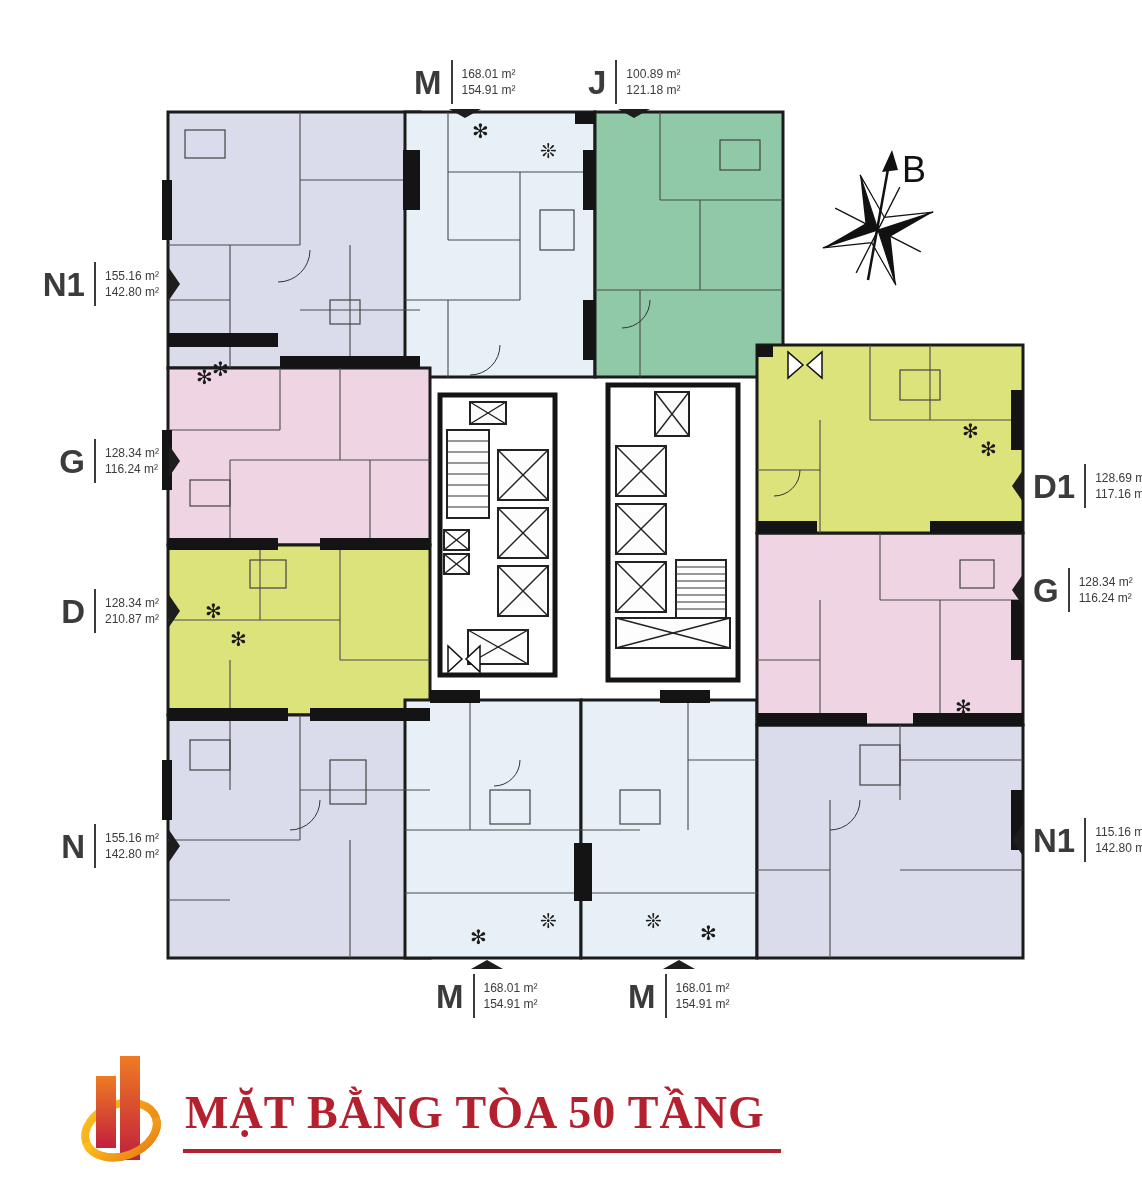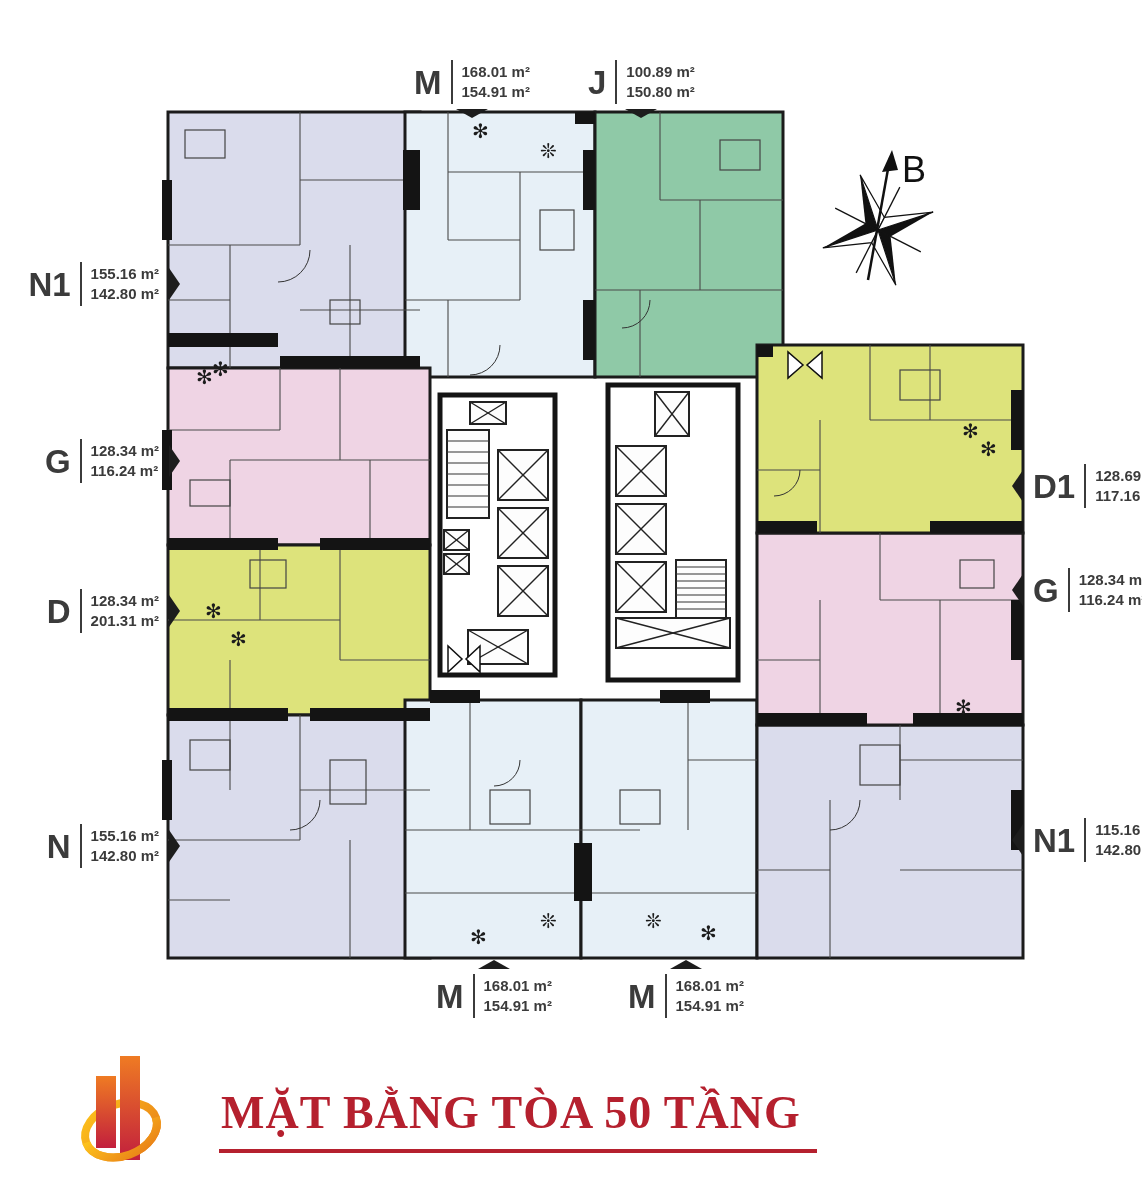--- a/index.html
+++ b/index.html
@@ -23,34 +23,34 @@
   .star-filled{fill:#111;}
   .star-open{fill:#fff;stroke:#111;stroke-width:1.2;}
   .compass-b{font-size:36px;fill:#111;font-family:"Liberation Sans",sans-serif;}
 
   
   .ulabel{position:absolute;display:flex;align-items:center;color:#3b3b3b;}
   .ulabel.col{flex-direction:column;}
   .lblrow{display:flex;align-items:center;}
   .ulabel .letter{font-size:33px;font-weight:700;line-height:1;}
   .ulabel .vbar{width:2px;height:44px;background:#3b3b3b;margin:0 9px;}
-  .ulabel .areas{font-size:15px;font-weight:700;line-height:1.35;white-space:nowrap;}
+  .ulabel .areas{font-size:12px;font-weight:400;line-height:1.35;white-space:nowrap;}
   .ulabel .areas span{display:block;}
   .tri{width:0;height:0;}
   .tri.right{border-top:16px solid transparent;border-bottom:16px solid transparent;border-left:11px solid #1d1d1d;margin-left:10px;}
   .tri.left{border-top:16px solid transparent;border-bottom:16px solid transparent;border-right:11px solid #1d1d1d;margin-right:10px;}
   .tri.down{border-left:16px solid transparent;border-right:16px solid transparent;border-top:9px solid #1d1d1d;margin-top:5px;}
   .tri.up{border-left:16px solid transparent;border-right:16px solid transparent;border-bottom:9px solid #1d1d1d;margin-bottom:5px;}
   .leftlbl{left:28px;width:152px;justify-content:flex-end;}
 
   
   .plan-title{position:absolute;left:183px;top:1086px;
       font-family:"Liberation Serif",serif;font-weight:700;font-size:46px;
       color:#b5202e;border-bottom:4px solid #b5202e;
-      padding:0 16px 10px 2px;letter-spacing:1px;white-space:nowrap;margin-left:36px;}
+      padding:0 16px 10px 2px;letter-spacing:1px;white-space:nowrap;}
 </style>
 </head>
 <body>
 
 <div class="stage">
 
   <svg class="plan" width="1142" height="1200" viewBox="0 0 1142 1200">
 
     <defs>
       <linearGradient id="barGrad" x1="0" y1="0" x2="0" y2="1">
@@ -265,21 +265,21 @@
     </div>
     <div class="tri down"></div>
   </div>
 
   <div class="ulabel col" style="left:588px;top:60px;">
     <div class="lblrow">
       <span class="letter">J</span>
       <span class="vbar"></span>
       <span class="areas">
           <span>100.89 m²</span>
-          <span>150.80 m²</span>
+          <span>121.18 m²</span>
         </span>
     </div>
     <div class="tri down"></div>
   </div>
 
   <div class="ulabel leftlbl" style="top:262px;">
     <span class="letter">N1</span>
     <span class="vbar"></span>
     <span class="areas">
         <span>155.16 m²</span>
@@ -296,21 +296,21 @@
         <span>116.24 m²</span>
       </span>
     <div class="tri right"></div>
   </div>
 
   <div class="ulabel leftlbl" style="top:589px;">
     <span class="letter">D</span>
     <span class="vbar"></span>
     <span class="areas">
         <span>128.34 m²</span>
-        <span>201.31 m²</span>
+        <span>210.87 m²</span>
       </span>
     <div class="tri right"></div>
   </div>
 
   <div class="ulabel leftlbl" style="top:824px;">
     <span class="letter">N</span>
     <span class="vbar"></span>
     <span class="areas">
         <span>155.16 m²</span>
         <span>142.80 m²</span>

